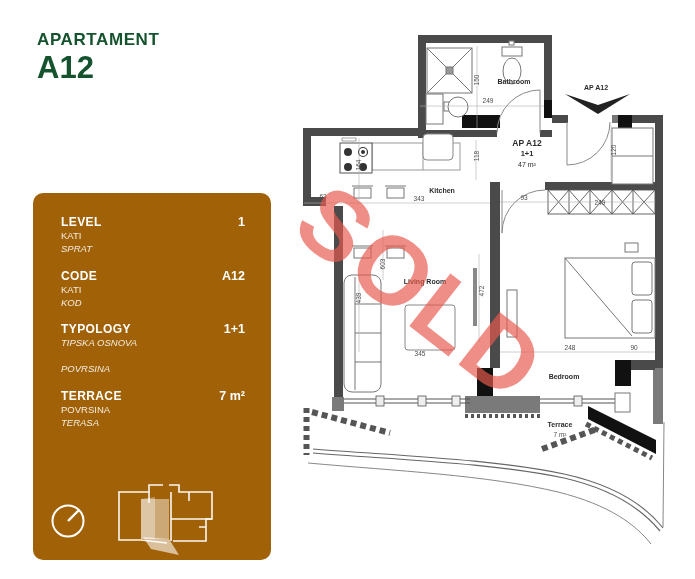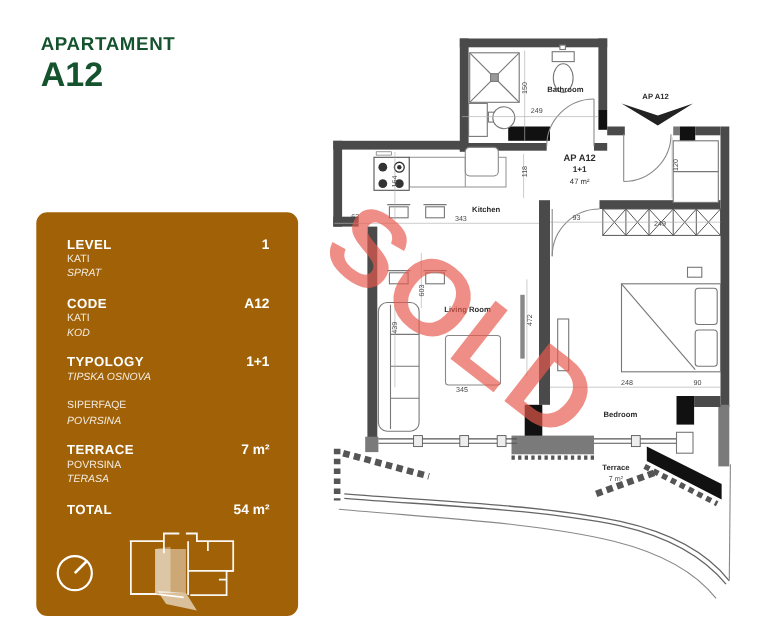--- a/index.html
+++ b/index.html
@@ -64,36 +64,29 @@
       <div class="psub it">KOD</div>
     </div>
     <div class="prow">
       <div class="prow-top">
         <span class="plbl">TYPOLOGY</span>
         <span class="pval">1+1</span>
       </div>
       <div class="psub it">TIPSKA OSNOVA</div>
     </div>
     <div class="prow">
-      <div class="psub">SIPERFAQE</div>
       <div class="psub it">POVRSINA</div>
     </div>
     <div class="prow">
       <div class="prow-top">
         <span class="plbl">TERRACE</span>
         <span class="pval">7 m²</span>
       </div>
       <div class="psub">POVRSINA</div>
       <div class="psub it">TERASA</div>
-    </div>
-    <div class="prow">
-      <div class="prow-top">
-        <span class="plbl">TOTAL</span>
-        <span class="pval">54 m²</span>
-      </div>
     </div>
 
     <svg class="compass" viewBox="0 0 40 40">
       <circle cx="19" cy="20" r="15.5" fill="none" stroke="#ffffff" stroke-width="2"></circle>
       <line x1="19" y1="20" x2="30" y2="9" stroke="#ffffff" stroke-width="2.4"></line>
     </svg>
 
     <svg class="miniplan" viewBox="0 0 110 80">
       <g fill="none" stroke="#ffffff" stroke-width="1.6" opacity="0.95">
         <path d="M7,15 H38 V8 H52 M58,8 H68 V15 H101 V42 H95 V64 H62 M56,66 L30,63 H8 V15"></path>

